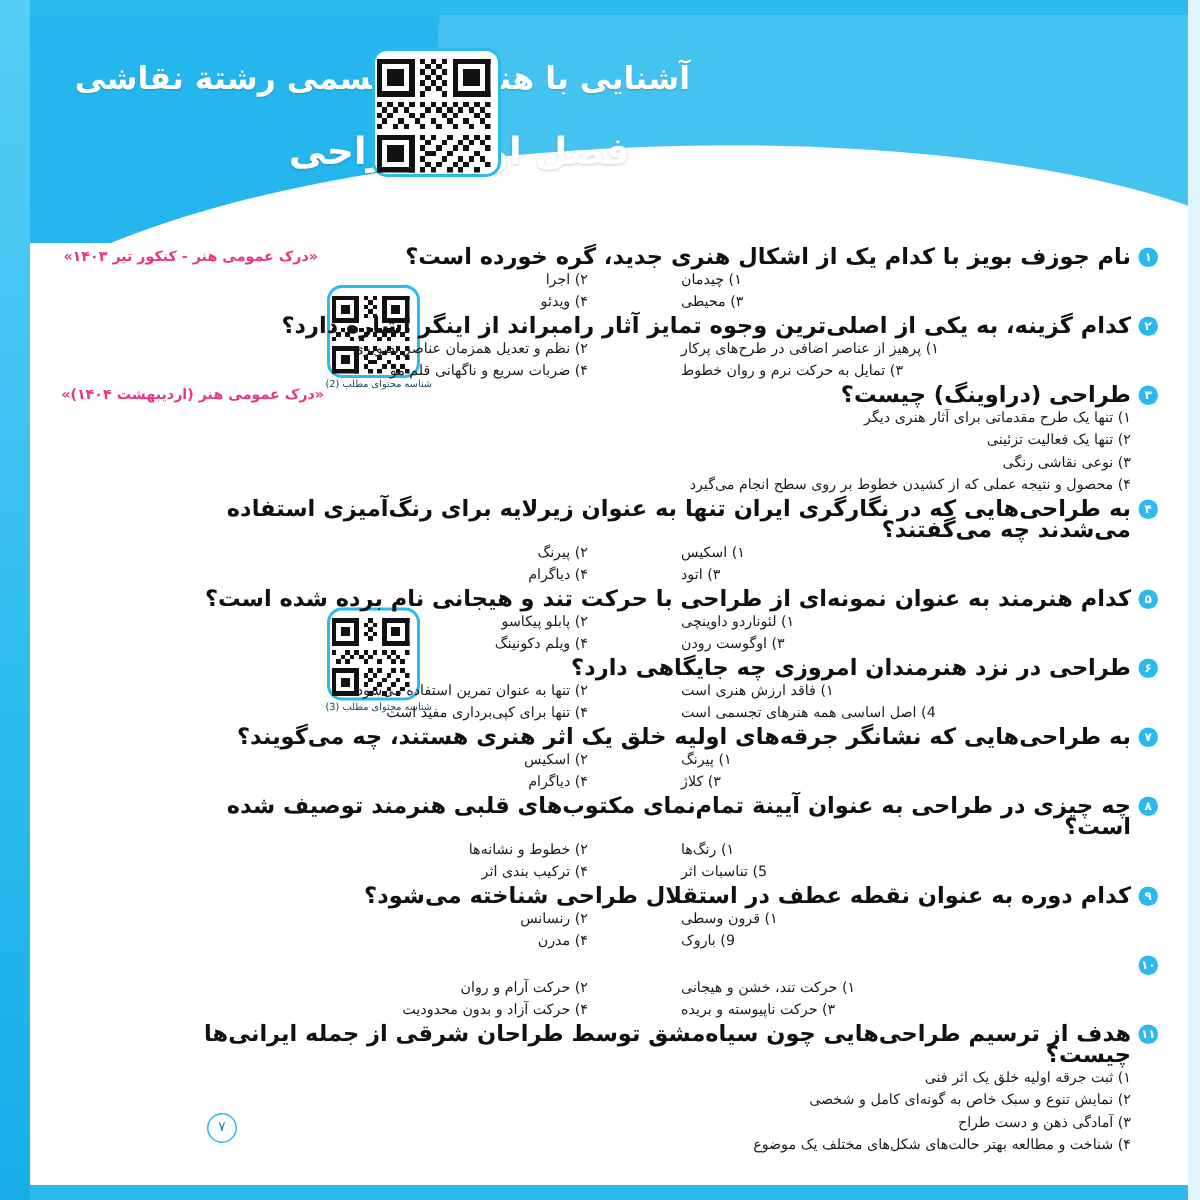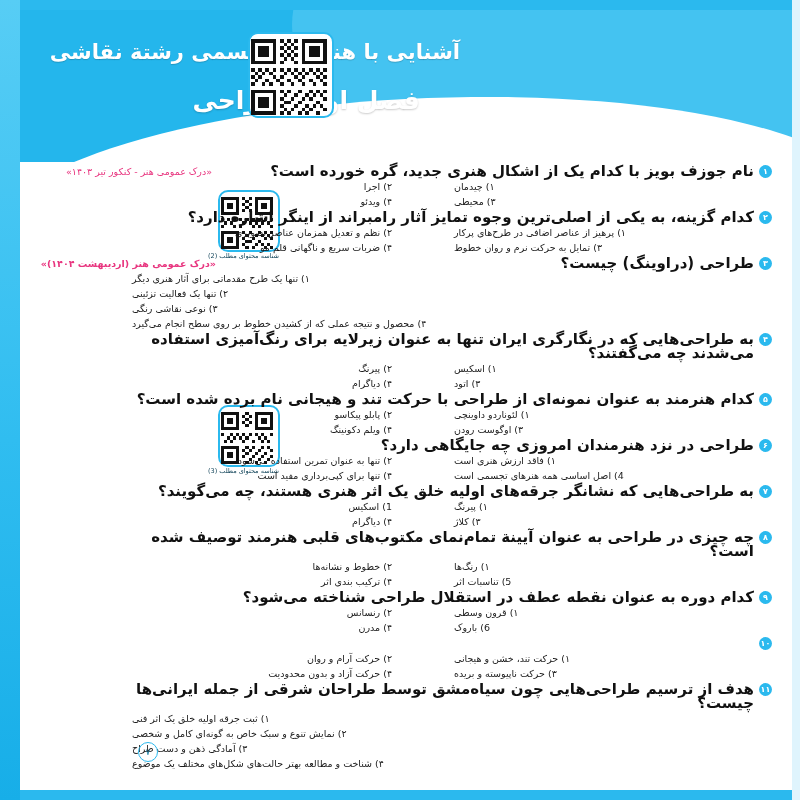--- a/index.html
+++ b/index.html
@@ -99,28 +99,28 @@
     border: 2px solid #2bb9ee;
     border-radius: 10px;
     padding: 5px;
   }
   .qr-box .qr { display:block; }
   .qr-cap {
     position: absolute;
     color: #0b3f55;
     font-size: 6.5px;
     white-space: nowrap;
-    text-align: left;
+    text-align: right;
   }
 
   #qr-main { right: 466px; top: 32px; width: 86px; height: 86px; }
   #qr-main-cap { right: 452px; top: 124px; width: 116px; color: #ffffff; font-size: 6.5px; }
 
   #qr-1 { right: 520px; top: 190px; width: 62px; height: 62px; }
-  #qr-1-lbl { position:absolute; right: 588px; top: 166px; color:#e8357f; font-size: 9.5px; font-weight: normal; white-space: nowrap; }
+  #qr-1-lbl { position:absolute; right: 588px; top: 166px; color:#e8357f; font-size: 9.5px; font-weight: bold; white-space: nowrap; }
   #qr-1-cap { right: 512px; top: 252px; width: 80px; }
 
   #qr-2 { right: 520px; top: 405px; width: 62px; height: 62px; }
   #qr-2-lbl { position:absolute; right: 584px; top: 258px; color:#e8357f; font-size: 9.5px; font-weight: bold; white-space: nowrap; text-align: right; }
   #qr-2-cap { right: 512px; top: 467px; width: 80px; }
 
   
   .questions {
     position: absolute;
     right: 28px; top: 164px;
@@ -155,21 +155,21 @@
   .opts { padding-right: 18px; }
   .opt-row { display: flex; justify-content: space-between; }
   .opt {
     font-size: 9.5px;
     color: #1a1a1a;
     line-height: 15px;
     white-space: nowrap;
   }
   .opt-a { width: 300px; text-align: left; }
   .opt-b { width: 260px; text-align: right; }
-  .opt-full { width: 100%; text-align: left; }
+  .opt-full { width: 100%; text-align: right; }
 
   
   .page-num {
     position: absolute;
     left: 138px; bottom: 38px;
     width: 20px; height: 20px;
     border-radius: 50%;
     border: 1px solid #2bb9ee;
     color: #1a7fa5;
     font-size: 9px;
@@ -570,21 +570,21 @@
         </div>
       </div>
       <div class="q-block">
         <div class="q-head">
           <div class="q-num">۷</div>
           <div class="q-text">به طراحی‌هایی که نشانگر جرقه‌های اولیه خلق یک اثر هنری هستند، چه می‌گویند؟</div>
         </div>
         <div class="opts">
           <div class="opt-row">
             <div class="opt opt-a">۱) پیرنگ</div>
-            <div class="opt opt-b">1) اسکیس</div>
+            <div class="opt opt-b">۲) اسکیس</div>
           </div>
           <div class="opt-row">
             <div class="opt opt-a">۳) کلاژ</div>
             <div class="opt opt-b">۴) دیاگرام</div>
           </div>
         </div>
       </div>
       <div class="q-block">
         <div class="q-head">
           <div class="q-num">۸</div>
@@ -605,21 +605,21 @@
         <div class="q-head">
           <div class="q-num">۹</div>
           <div class="q-text">کدام دوره به عنوان نقطه عطف در استقلال طراحی شناخته می‌شود؟</div>
         </div>
         <div class="opts">
           <div class="opt-row">
             <div class="opt opt-a">۱) قرون وسطی</div>
             <div class="opt opt-b">۲) رنسانس</div>
           </div>
           <div class="opt-row">
-            <div class="opt opt-a">6) باروک</div>
+            <div class="opt opt-a">9) باروک</div>
             <div class="opt opt-b">۴) مدرن</div>
           </div>
         </div>
       </div>
       <div class="q-block">
         <div class="q-head">
           <div class="q-num">۱۰</div>
         </div>
         <div class="opts">
           <div class="opt-row">

